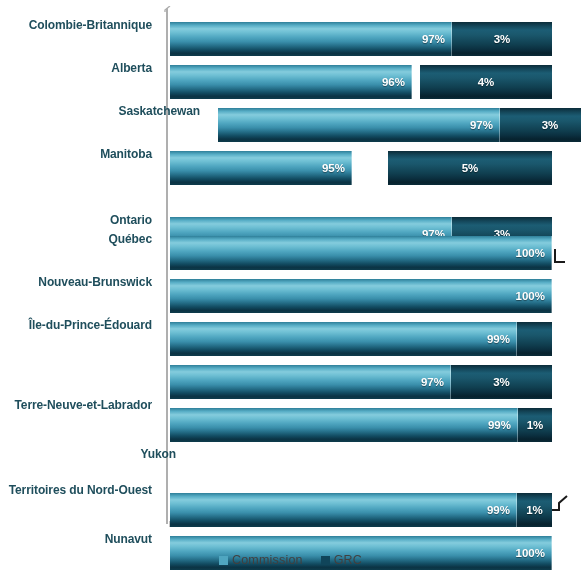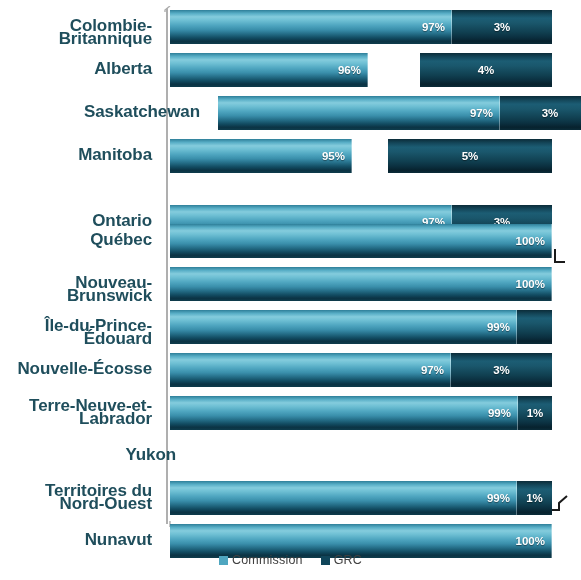--- a/index.html
+++ b/index.html
@@ -36,33 +36,33 @@
     left: 0;
     width: 581px;
     height: 34px;
   }
 
   .cat-label {
     position: absolute;
     right: 429px;           
     width: 152px;
     text-align: right;
-    font-size: 17px;
+    font-size: 12px;
     font-weight: bold;
     color: #1F4E5C;
     line-height: 13px;
     letter-spacing: -0.1px;
   }
   .cat-label.one-line { top: 9px; }
   .cat-label.two-line { top: 3px; }
 
   .bar-track {
     position: absolute;
     left: 170px;
-    top: 0;
+    top: 12px;
     width: 382px;
     height: 34px;
   }
 
   .seg {
     position: absolute;
     top: 0;
     height: 34px;
     box-sizing: border-box;
     overflow: hidden;
@@ -201,21 +201,21 @@
               <span class="seg-label">97%</span>
             </div>
             <div class="seg grc" style="left: 282px; width: 100px;">
               <span class="seg-label">3%</span>
             </div>
           </div>
         </div>
         <div class="cat-row" style="top: 53px;">
           <div class="cat-label one-line">Alberta</div>
           <div class="bar-track">
-            <div class="seg commission" style="width: 198px;">
+            <div class="seg commission" style="width: 242px;">
               <span class="seg-label">96%</span>
             </div>
             <div class="seg grc" style="left: 250px; width: 132px;">
               <span class="seg-label">4%</span>
             </div>
           </div>
         </div>
         <div class="cat-row" style="top: 96px; margin-left: 48px;">
           <div class="cat-label one-line">Saskatchewan</div>
           <div class="bar-track">
@@ -268,21 +268,20 @@
         <div class="cat-row" style="top: 310px;">
           <div class="cat-label one-line">Île-du-Prince-Édouard</div>
           <div class="bar-track">
             <div class="seg commission" style="width: 347px;">
               <span class="seg-label">99%</span>
             </div>
             <div class="seg grc" style="left: 347px; width: 35px;"></div>
           </div>
         </div>
         <div class="cat-row" style="top: 353px;">
-          <div class="cat-label one-line">Nouvelle-Écosse</div>
           <div class="bar-track">
             <div class="seg commission" style="width: 281px;">
               <span class="seg-label">97%</span>
             </div>
             <div class="seg grc" style="left: 281px; width: 101px;">
               <span class="seg-label">3%</span>
             </div>
           </div>
         </div>
         <div class="cat-row" style="top: 396px;">

